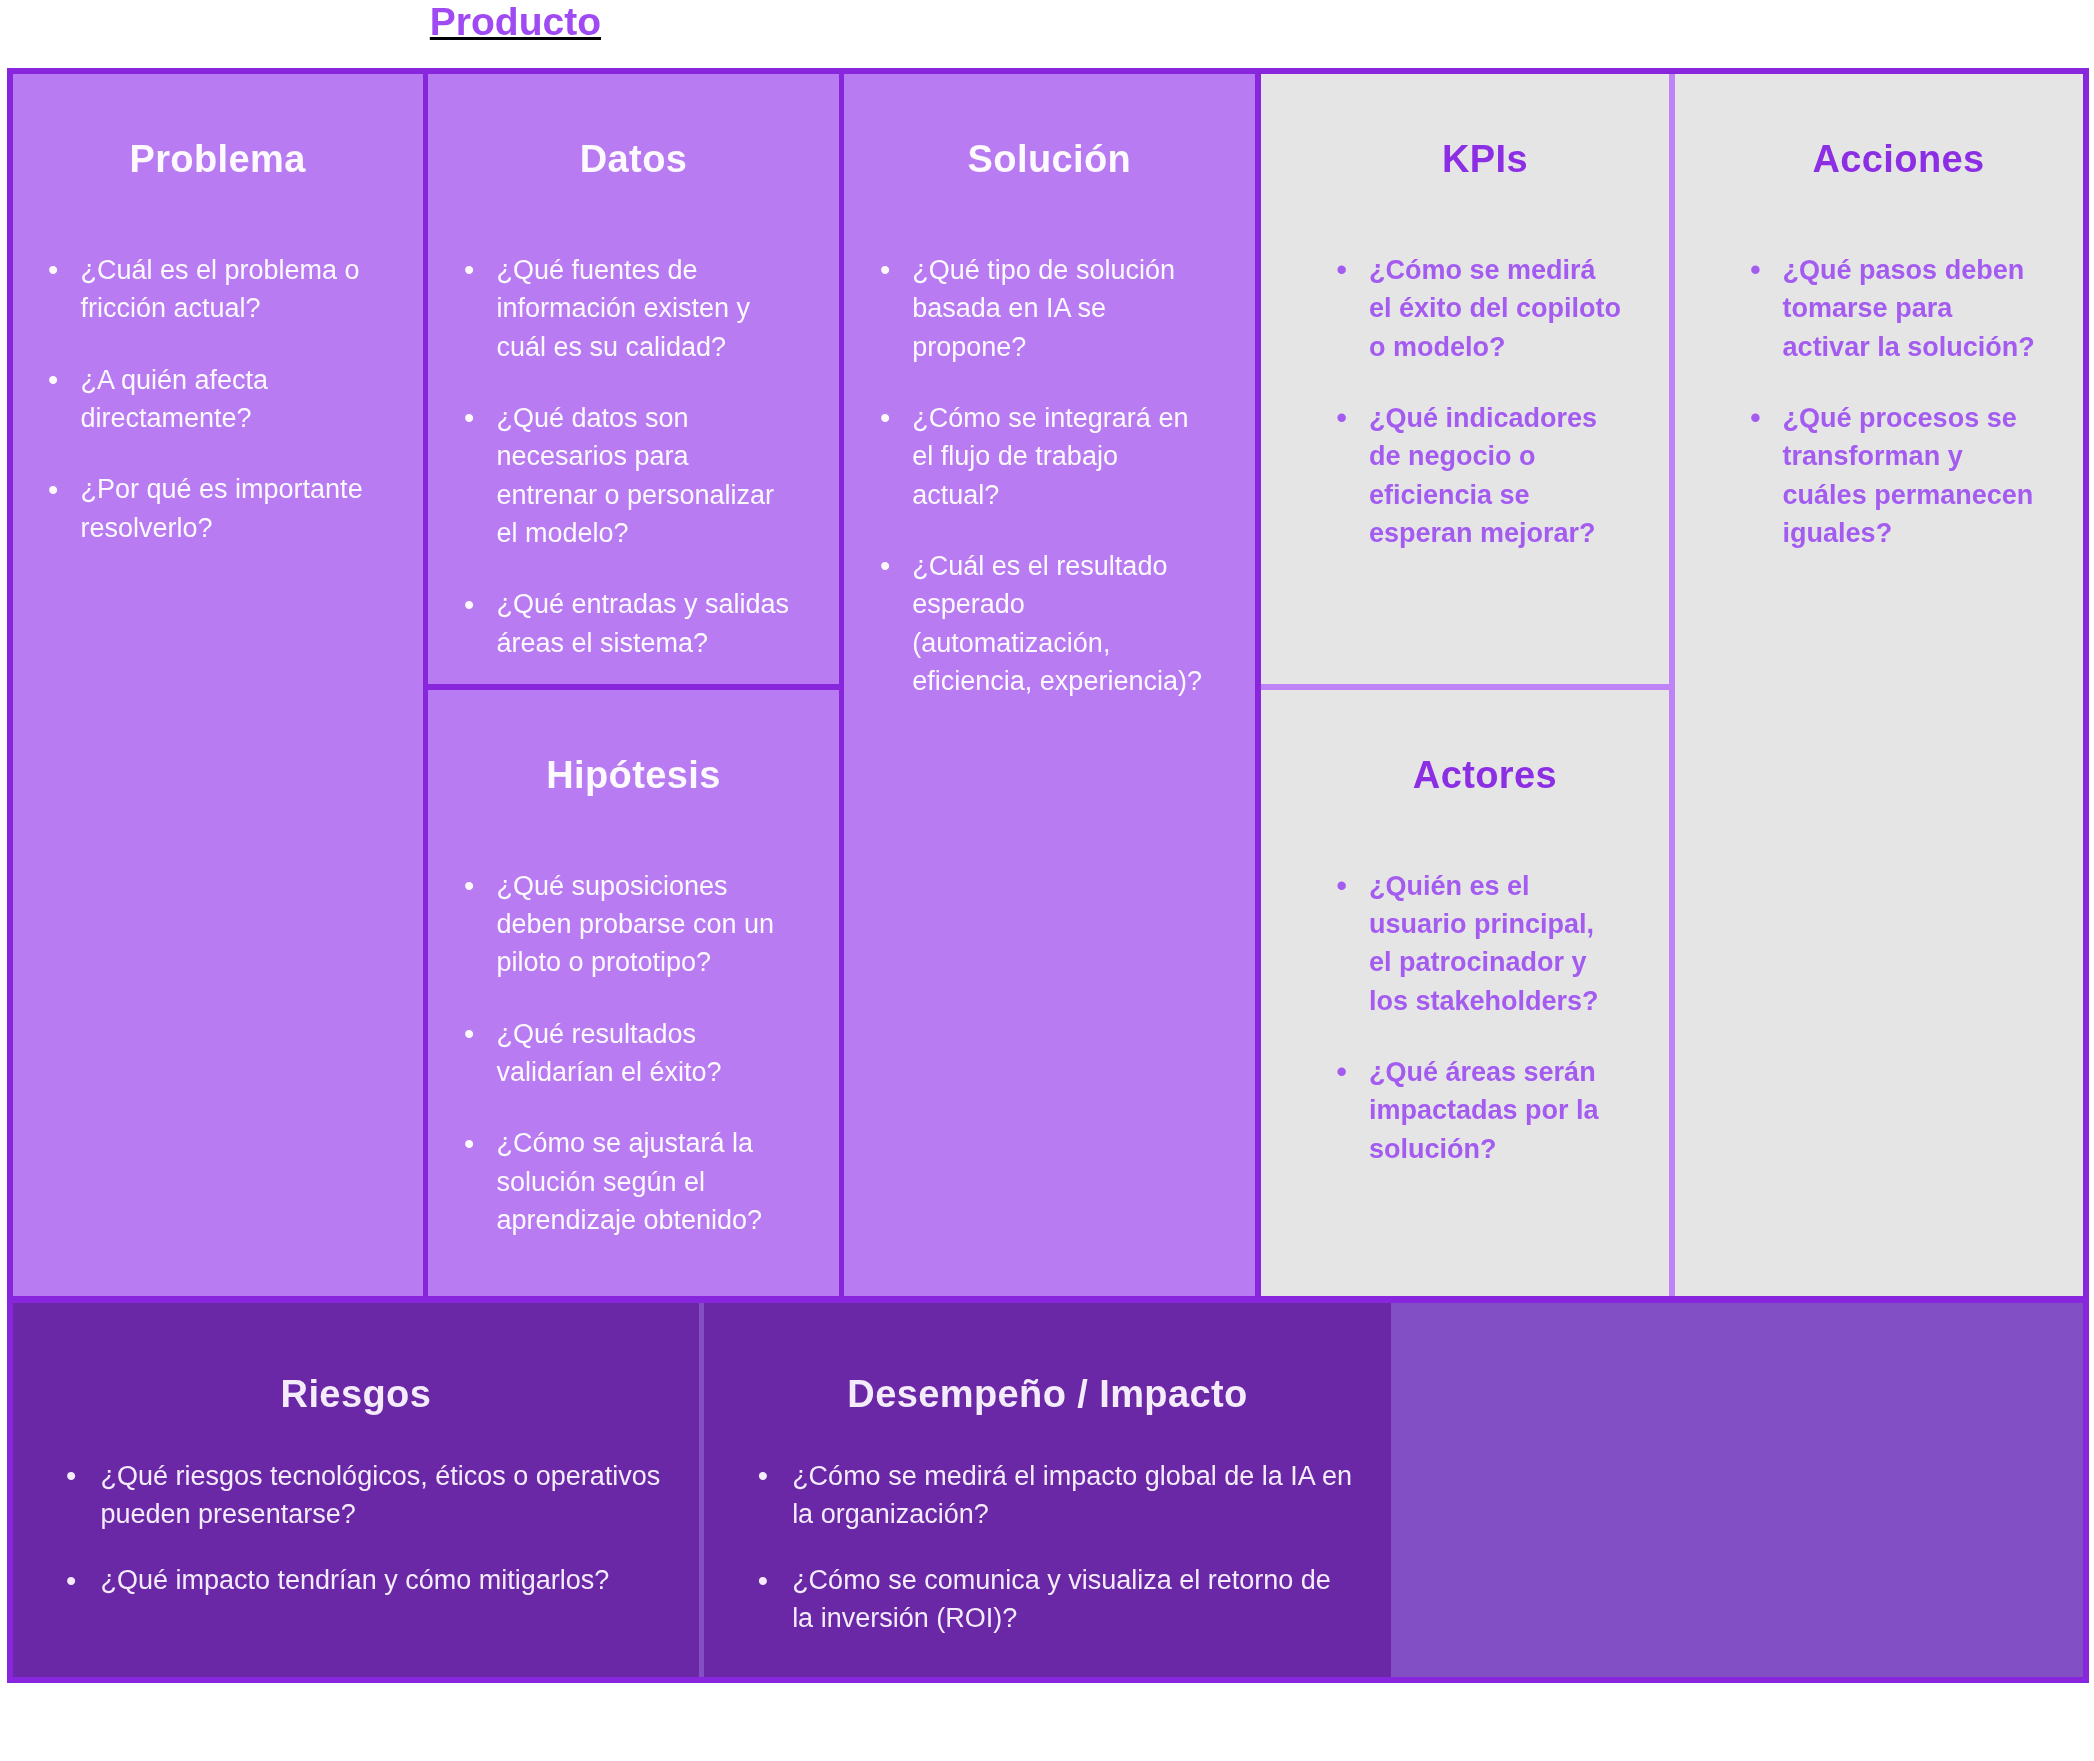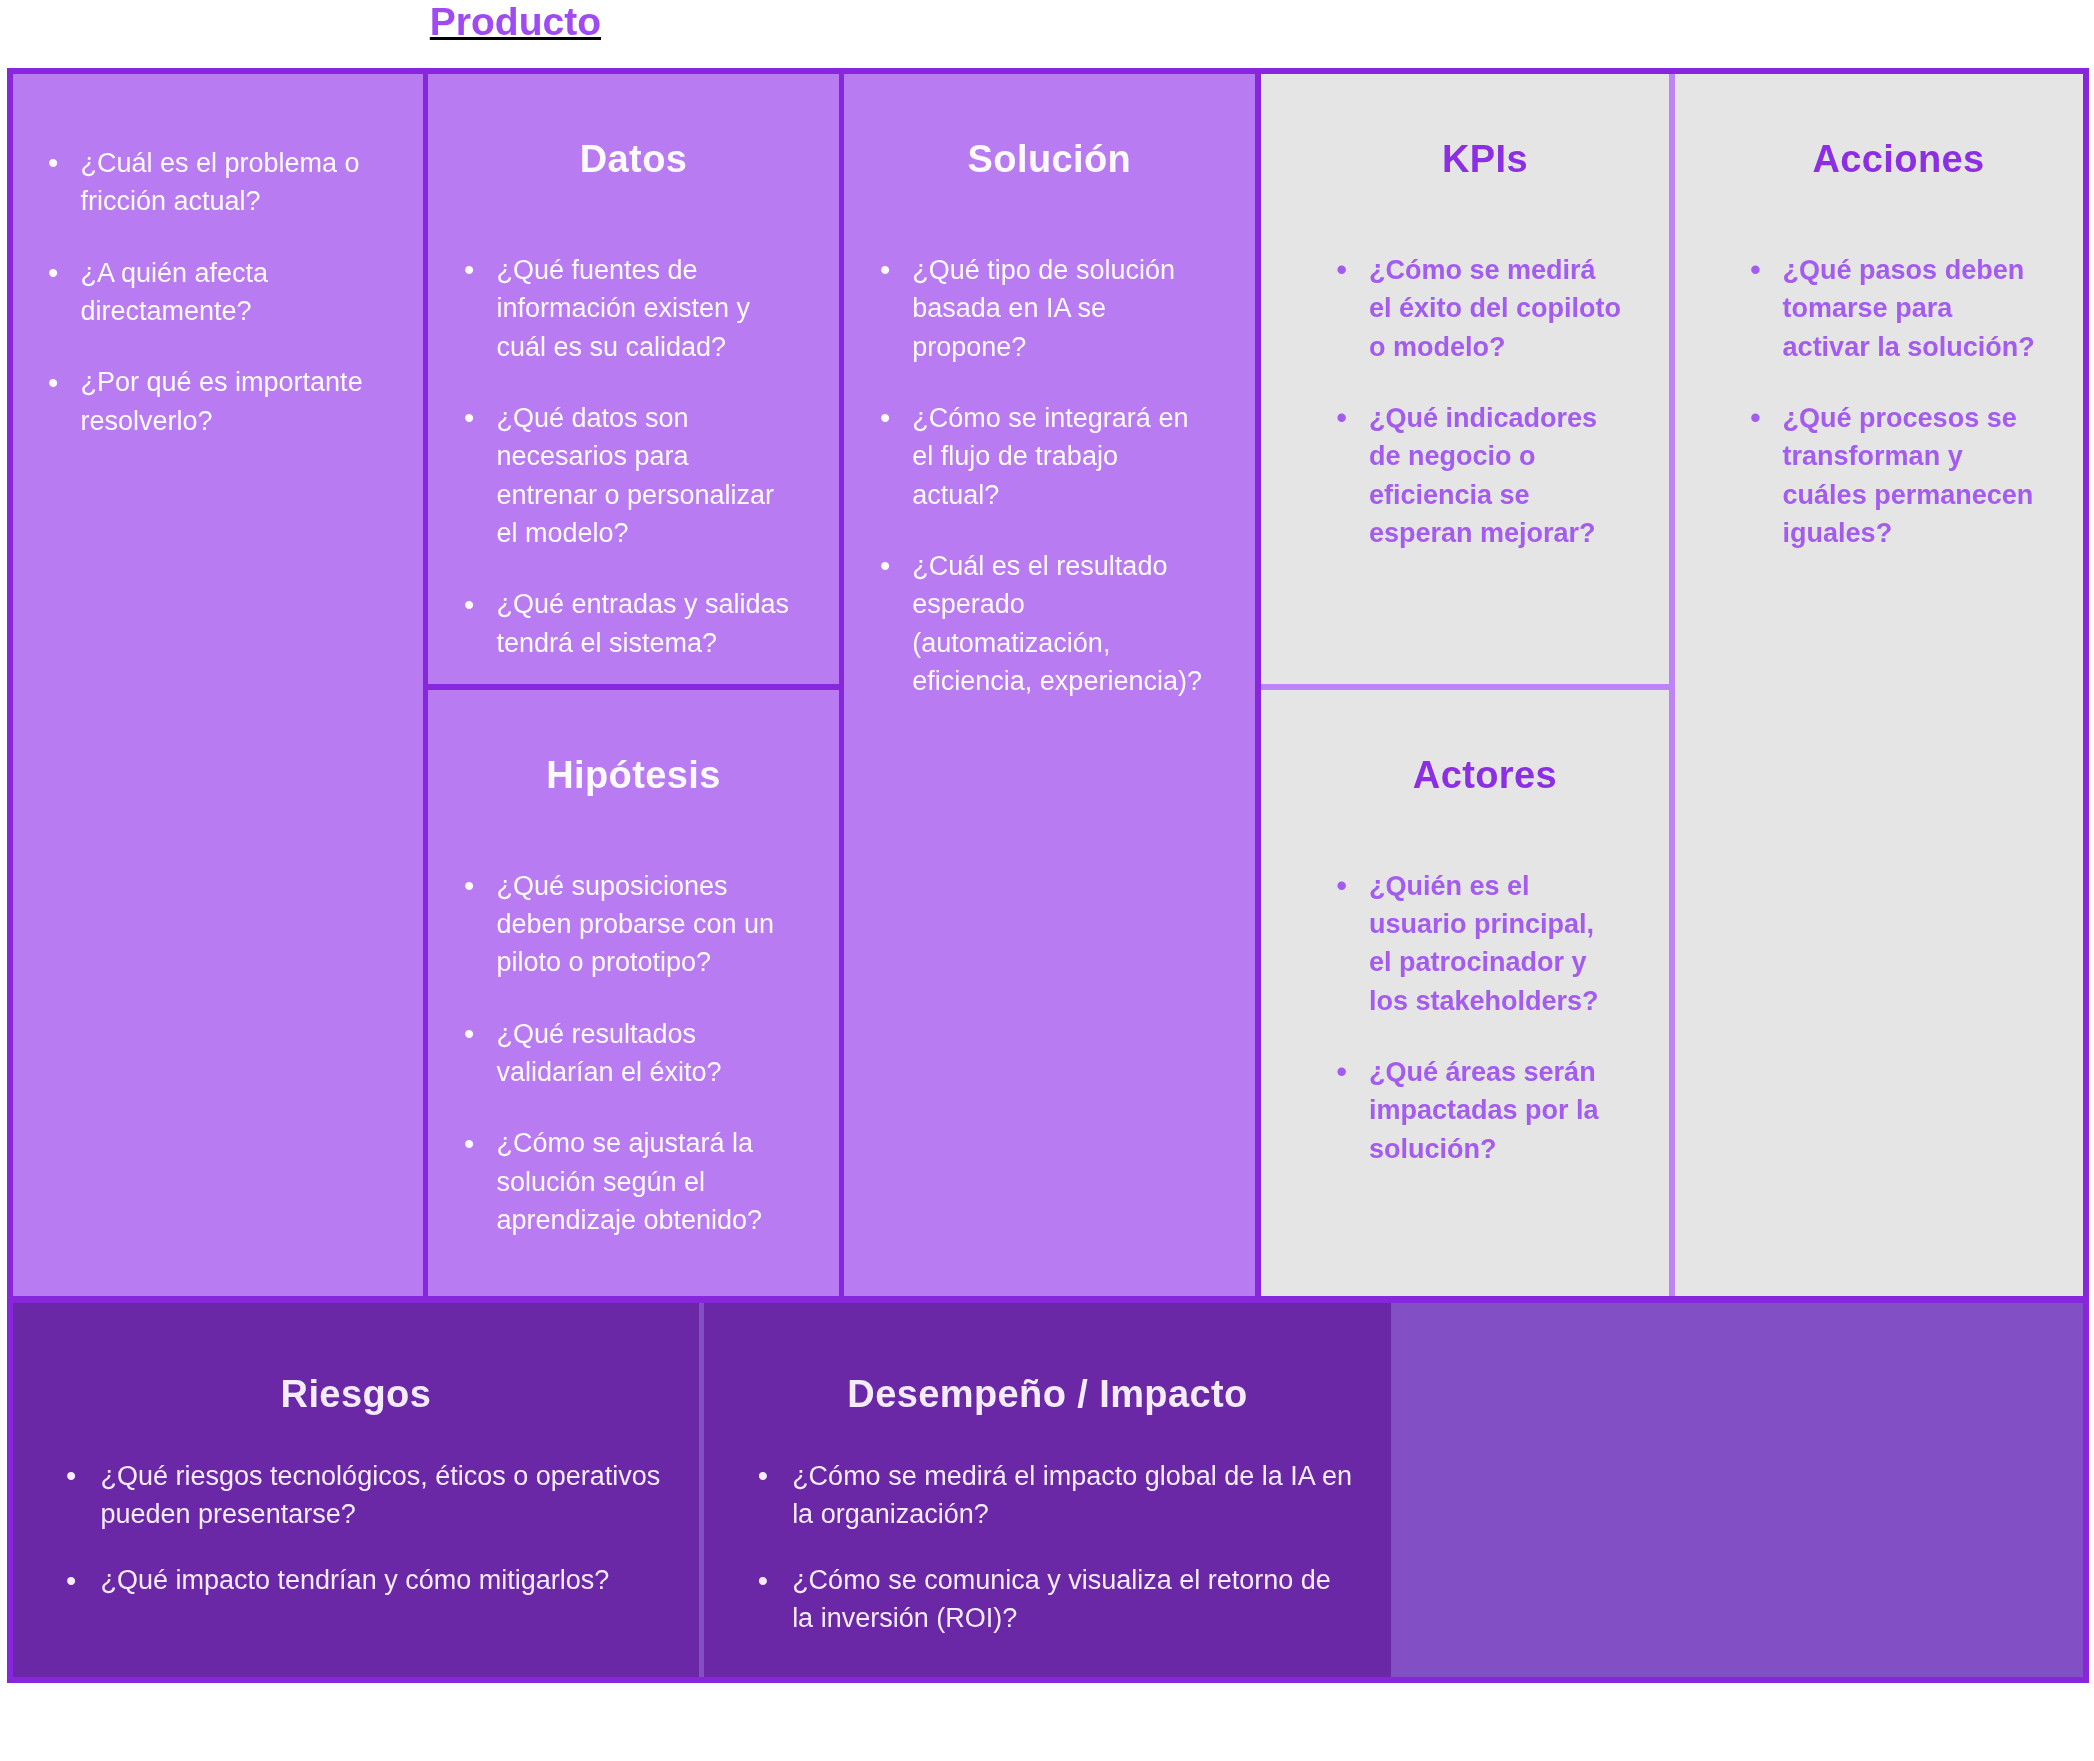--- a/index.html
+++ b/index.html
@@ -121,34 +121,35 @@
   <div class="group-label label-producto">Producto</div>
 </div>
 
 <div class="canvas">
 
   <div class="upper">
 
     <div class="zone-left">
 
       <section class="cell purple">
+        <h2 class="cell-title">Problema</h2>
         <ul class="bullets">
           <li>¿Cuál es el problema o fricción actual?</li>
           <li>¿A quién afecta directamente?</li>
           <li>¿Por qué es importante resolverlo?</li>
         </ul>
       </section>
 
       <div class="split-col purple-gap">
         <section class="cell purple">
           <h2 class="cell-title">Datos</h2>
           <ul class="bullets">
             <li>¿Qué fuentes de información existen y cuál es su calidad?</li>
             <li>¿Qué datos son necesarios para entrenar o personalizar el modelo?</li>
-            <li>¿Qué entradas y salidas tendrá el sistema?</li>
+            <li>¿Qué entradas y salidas áreas el sistema?</li>
           </ul>
         </section>
         <section class="cell purple">
           <h2 class="cell-title">Hipótesis</h2>
           <ul class="bullets">
             <li>¿Qué suposiciones deben probarse con un piloto o prototipo?</li>
             <li>¿Qué resultados validarían el éxito?</li>
             <li>¿Cómo se ajustará la solución según el aprendizaje obtenido?</li>
           </ul>
         </section>

